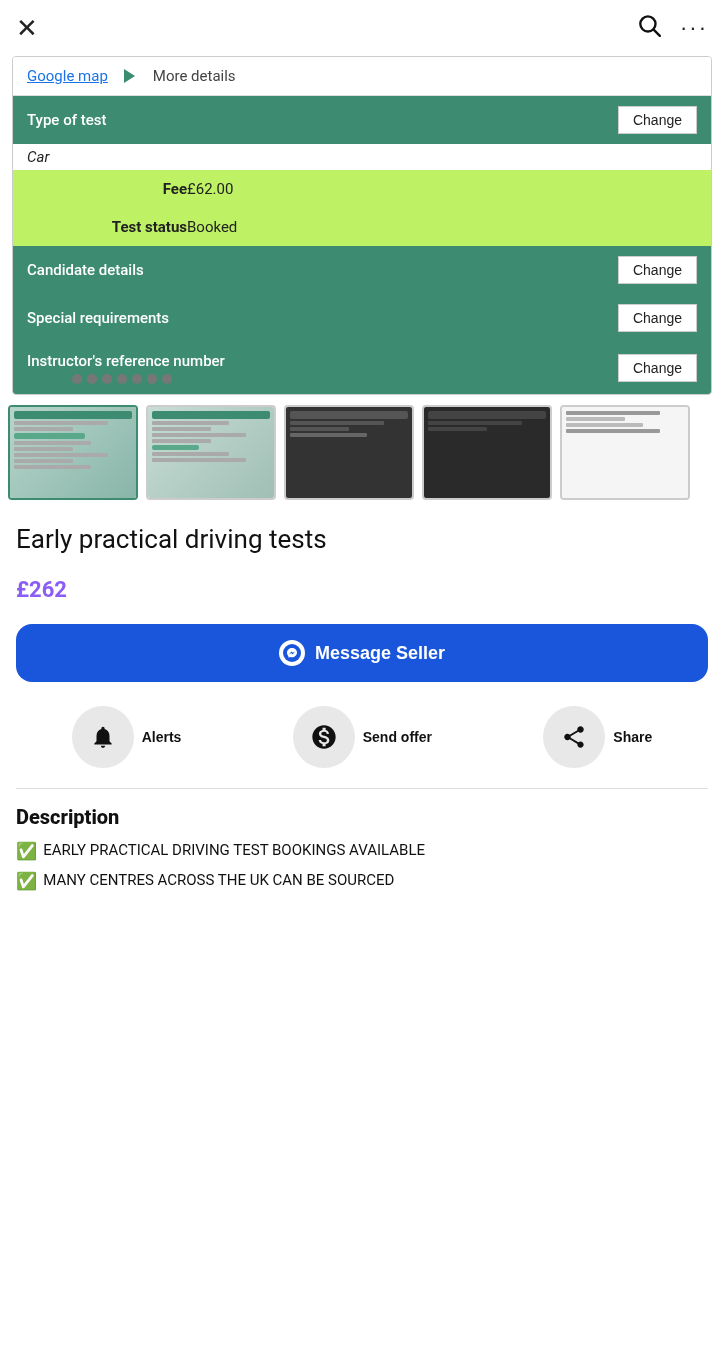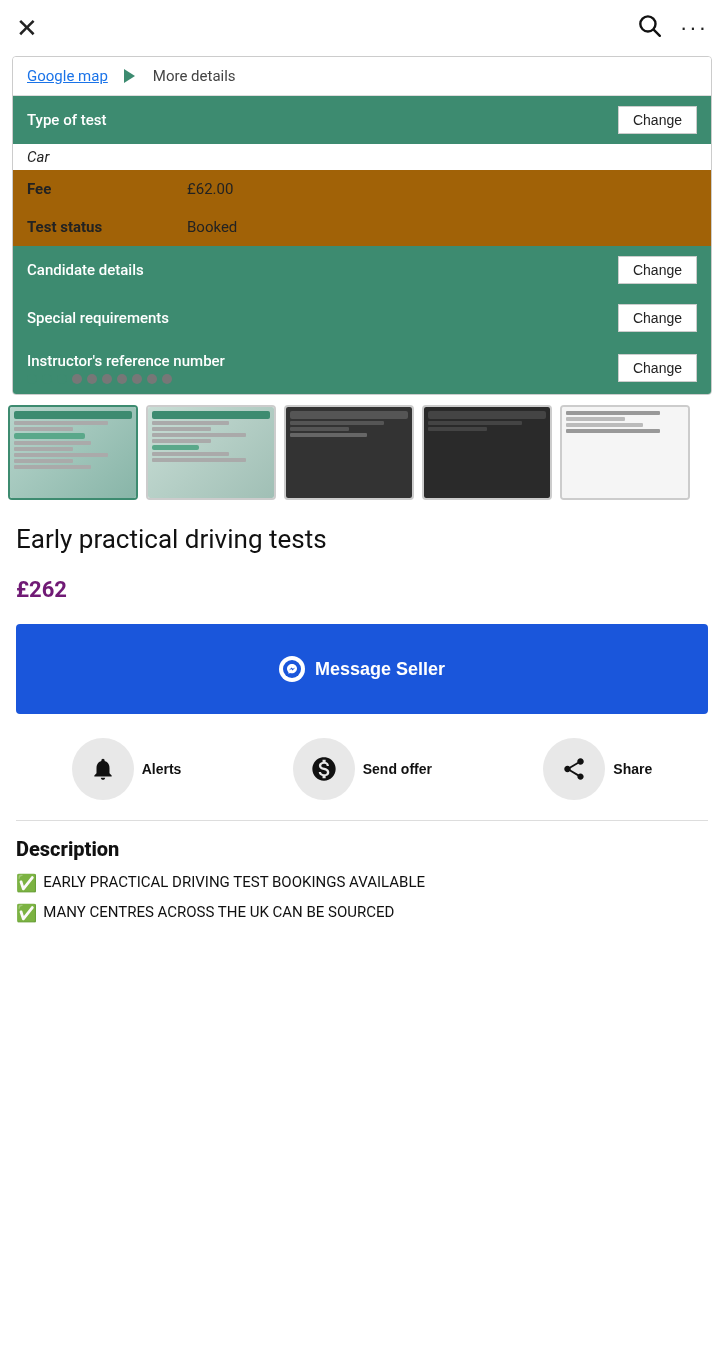--- a/index.html
+++ b/index.html
@@ -91,26 +91,27 @@
       cursor: pointer;
     }
     .data-row {
       background: #fff;
       padding: 4px 14px;
       font-size: 15px;
       color: #222;
       font-style: italic;
     }
     .data-row-pair {
-      background: #a16207;
+      background: #bef264;
       padding: 10px 14px;
       font-size: 15px;
       color: #222;
       display: flex;
       align-items: center;
+      text-align: right;
     }
     .data-row-pair .label {
       font-weight: 700;
       min-width: 160px;
     }
     .data-row-pair .value {
       color: #222;
     }
 
     
@@ -186,36 +187,36 @@
     .listing-title {
       font-size: 26px;
       font-weight: 400;
       color: #111;
       line-height: 1.2;
       margin-bottom: 22px;
     }
     .listing-price {
       font-size: 22px;
       font-weight: 700;
-      color: #701a75;
+      color: #8b5cf6;
       margin-bottom: 14px;
       margin-top: 20px;
     }
 
     
     .msg-seller-btn {
       display: flex;
       align-items: center;
       justify-content: center;
       gap: 10px;
       background: #1a56db;
       color: #fff;
       border: none;
-      border-radius: 4px;
-      padding: 32px;
+      border-radius: 16px;
+      padding: 16px;
       font-size: 18px;
       font-weight: 600;
       width: calc(100% - 32px);
       margin: 0 16px 20px;
       cursor: pointer;
     }
     .messenger-icon {
       width: 26px;
       height: 26px;
       background: #fff;

